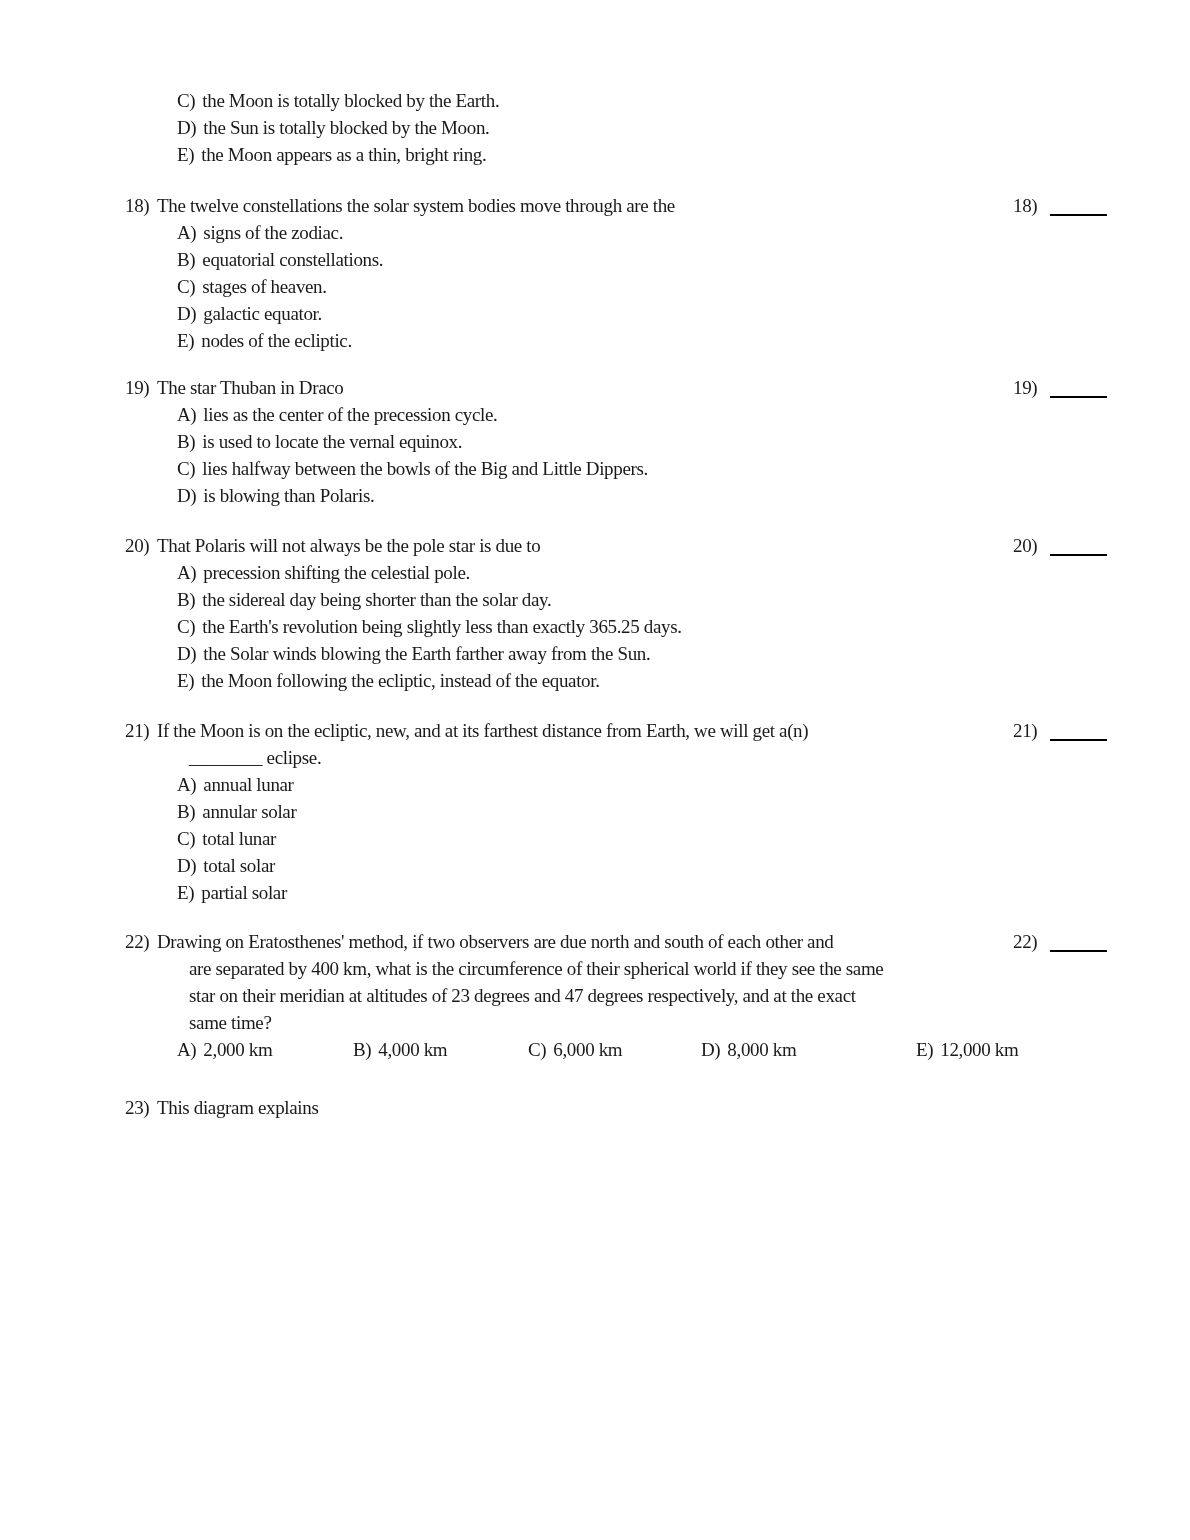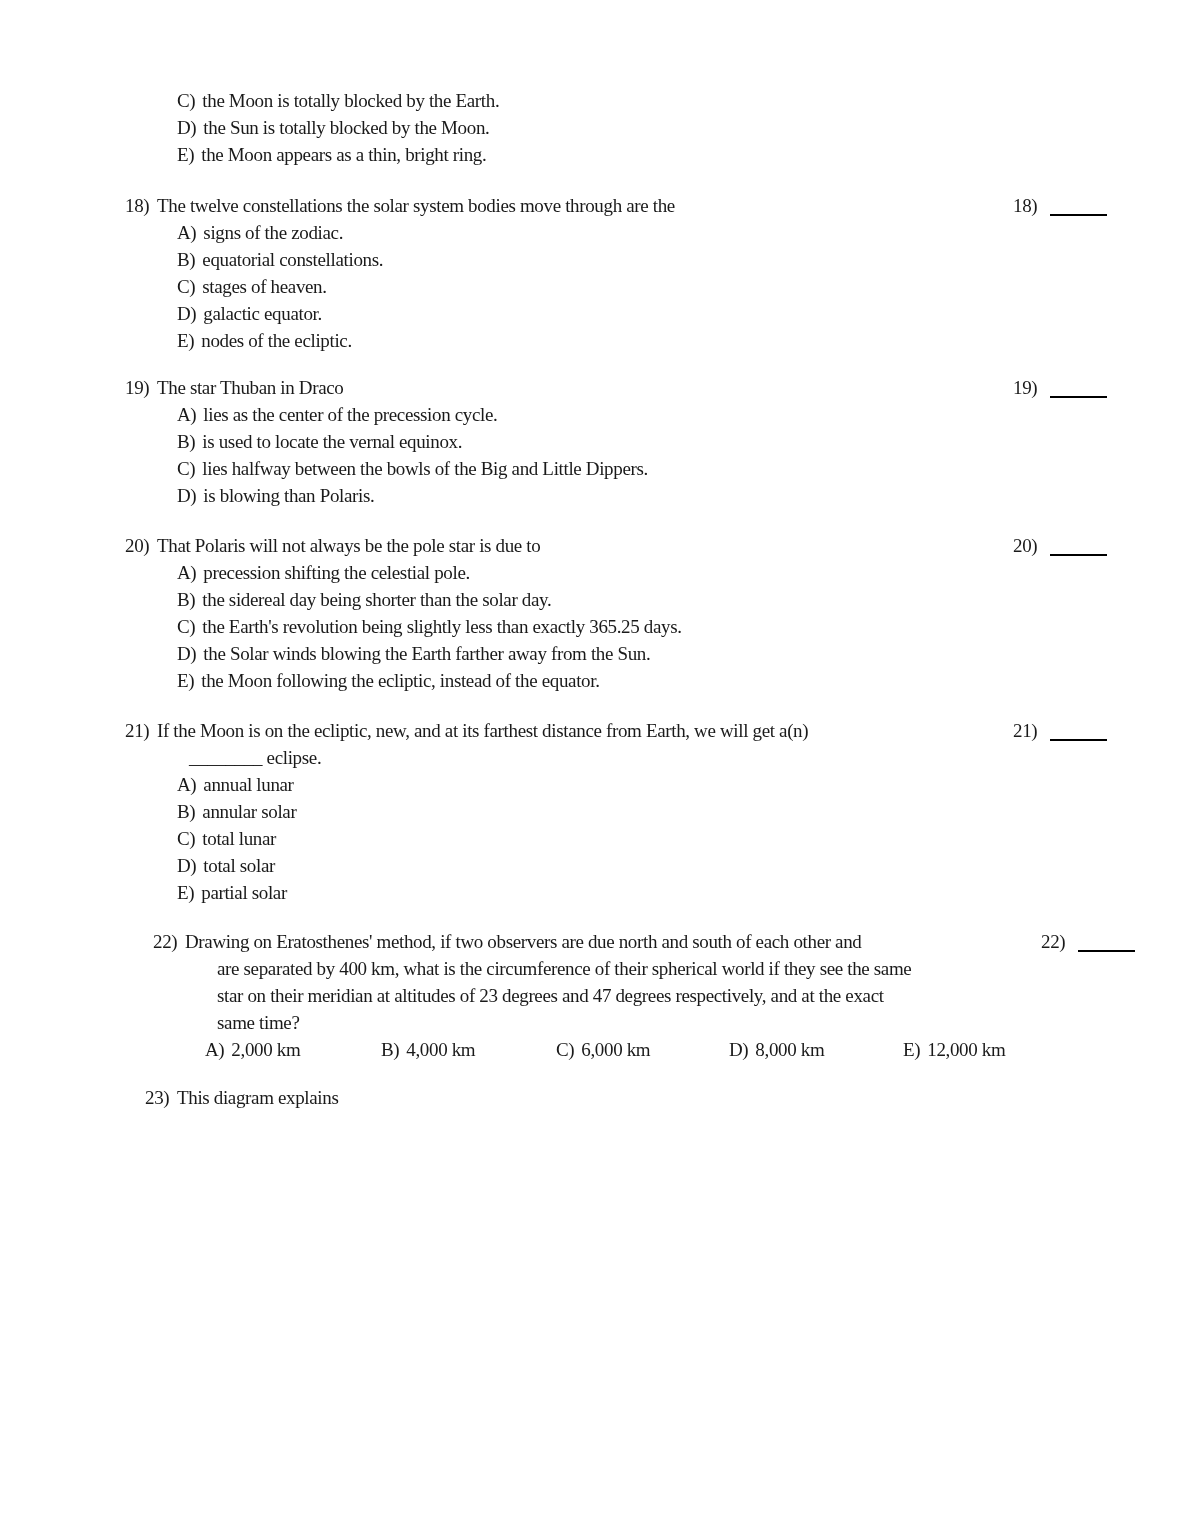--- a/index.html
+++ b/index.html
@@ -167,21 +167,21 @@
       <span class="opt-letter">C)</span><span class="opt-text">total lunar</span>
     </div>
     <div class="line opt">
       <span class="opt-letter">D)</span><span class="opt-text">total solar</span>
     </div>
     <div class="line opt">
       <span class="opt-letter">E)</span><span class="opt-text">partial solar</span>
     </div>
   </section>
 
-  <section class="block" style="margin-top:22px;padding-left:28px;">
+  <section class="block" style="margin-top:22px;">
     <div class="line head">
       <span class="qnum">22)</span>
       <span class="qtext">Drawing on Eratosthenes' method, if two observers are due north and south of each other and</span>
       <span class="answer">
         <span class="ans-num">22)</span><span class="ans-blank"></span>
       </span>
     </div>
     <div class="line cont">are separated by 400 km, what is the circumference of their spherical world if they see the same</div>
     <div class="line cont">star on their meridian at altitudes of 23 degrees and 47 degrees respectively, and at the exact</div>
     <div class="line cont">same time?</div>
@@ -191,26 +191,26 @@
       </span>
       <span class="opt-abs" style="left:353px;">
         <span class="opt-letter">B)</span><span class="opt-text">4,000 km</span>
       </span>
       <span class="opt-abs" style="left:528px;">
         <span class="opt-letter">C)</span><span class="opt-text">6,000 km</span>
       </span>
       <span class="opt-abs" style="left:701px;">
         <span class="opt-letter">D)</span><span class="opt-text">8,000 km</span>
       </span>
-      <span class="opt-abs" style="left:875px;">
+      <span class="opt-abs" style="left:916px;">
         <span class="opt-letter">E)</span><span class="opt-text">12,000 km</span>
       </span>
     </div>
   </section>
 
-  <section class="block" style="margin-top:21px;padding-left:20px;">
+  <section class="block" style="margin-top:31px;">
     <div class="line head">
       <span class="qnum">23)</span>
       <span class="qtext">This diagram explains</span>
     </div>
   </section>
 
 </div>
 
 </body></html>

